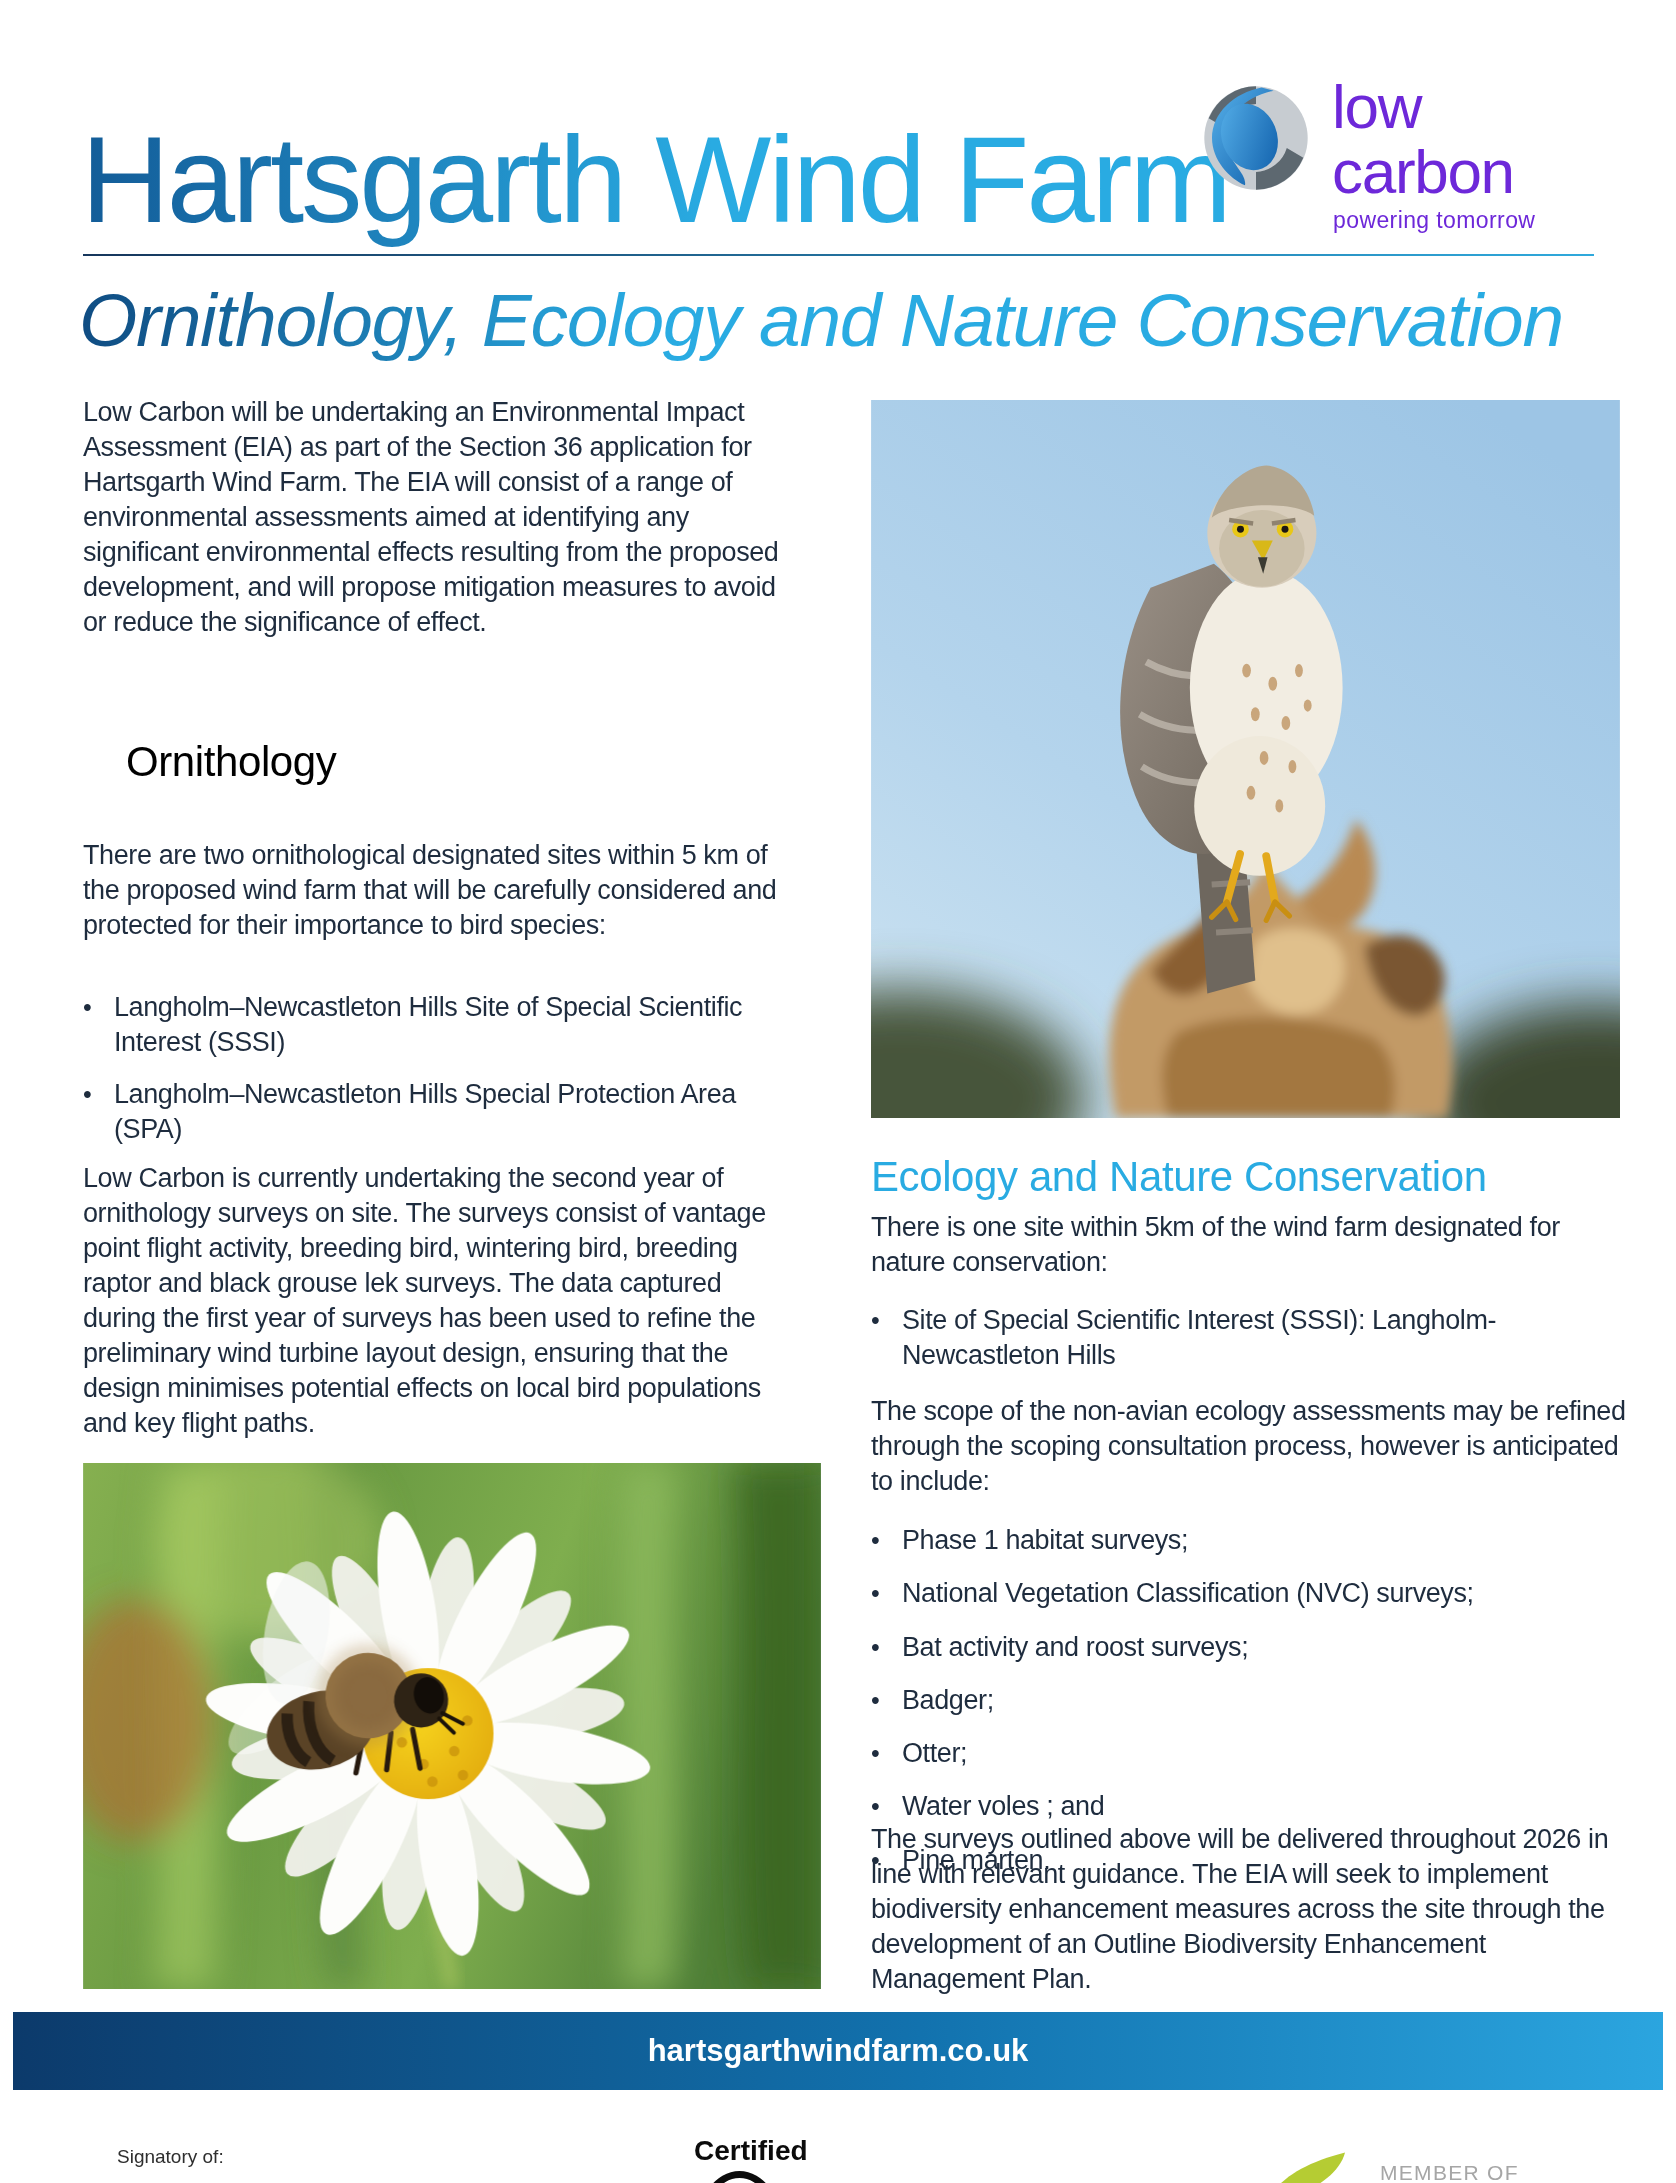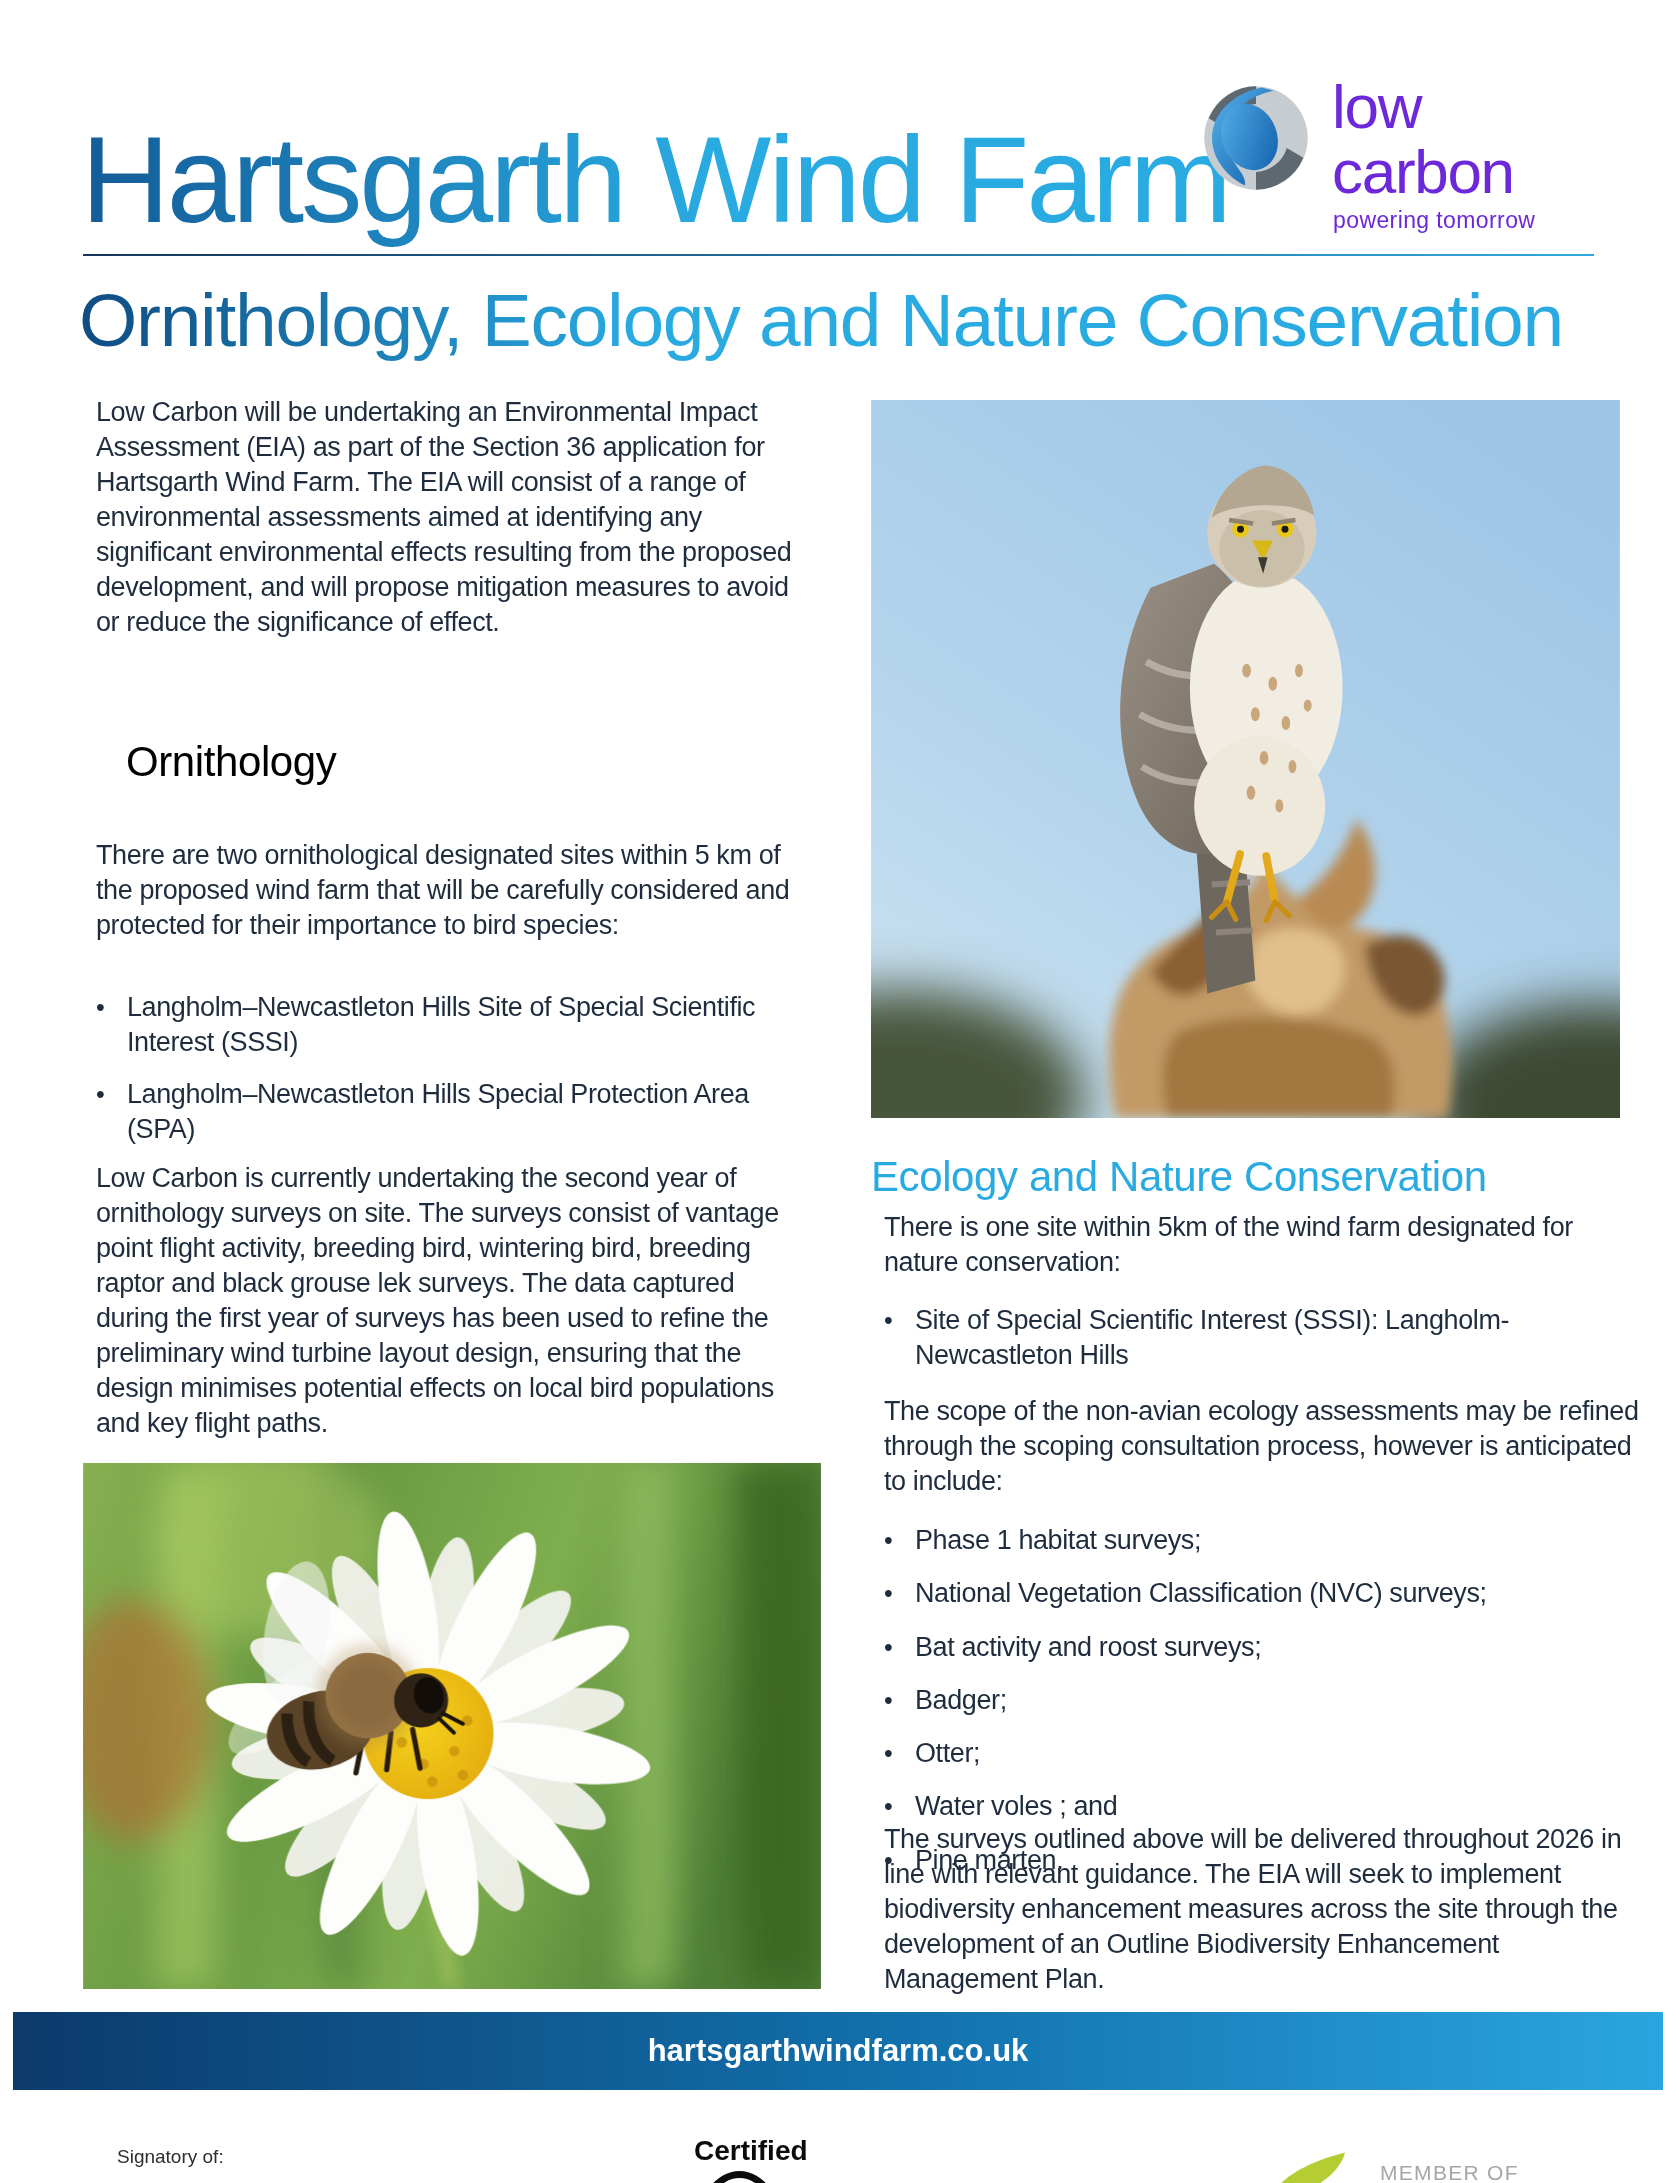--- a/index.html
+++ b/index.html
@@ -19,25 +19,25 @@
   .logo-sphere{position:absolute; left:0; top:4.4px; width:110px; height:110px;}
   .logo-text{position:absolute; left:131px; top:-5.2px; line-height:65px; font-size:62px;
     font-weight:400; color:#6d28d9; letter-spacing:-1.3px;}
   .logo-tagline{position:absolute; left:132px; top:128px; font-size:23px; font-weight:400;
     color:#6d28d9; letter-spacing:0.4px;}
   .divider{left:83px; top:254px; width:1511px; height:1.7px;
     background:linear-gradient(90deg,#16365C,#2FA9DC);}
   .page-heading{
     left:79px; top:277px; font-size:75px; font-weight:300; letter-spacing:-1.3px;
     background:linear-gradient(90deg,#0F4C82 0%,#29ABE2 38%,#29ABE2 100%);
-    -webkit-background-clip:text; background-clip:text; color:transparent; white-space:nowrap;
+    -webkit-background-clip:text; background-clip:text; color:transparent; white-space:nowrap;font-style:italic;
   }
 
   
-  .body-text{font-size:27px; line-height:35px; font-weight:400; letter-spacing:-0.4px; color:#1E2C3E;margin-left:13px;}
+  .body-text{font-size:27px; line-height:35px; font-weight:400; letter-spacing:-0.4px; color:#1E2C3E;}
   .col-l{left:83px; width:703px;}
   .col-r{left:871px; width:762px;}
   .sec-h{font-size:42px; font-weight:300; letter-spacing:-0.4px; white-space:nowrap;}
   .sec-h.orn{color:#000000;margin-left:43px;}
   .sec-h.eco{color:#29ABE2;}
   .bullet{display:flex; margin-bottom:16.6px;}
   .bullet .dot{flex:none; width:31px; font-size:25px; line-height:35px;}
   .bullet .bt{flex:1;}
   .list-tight .bullet{margin-bottom:18.3px;}
 

